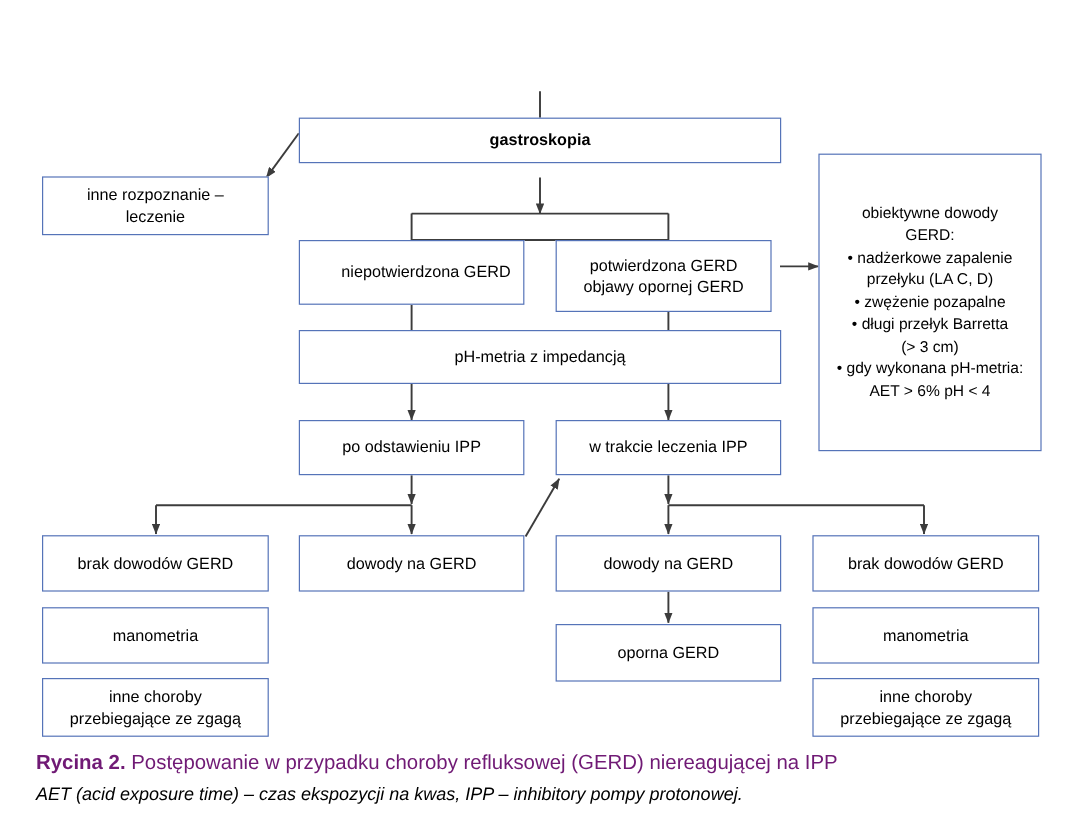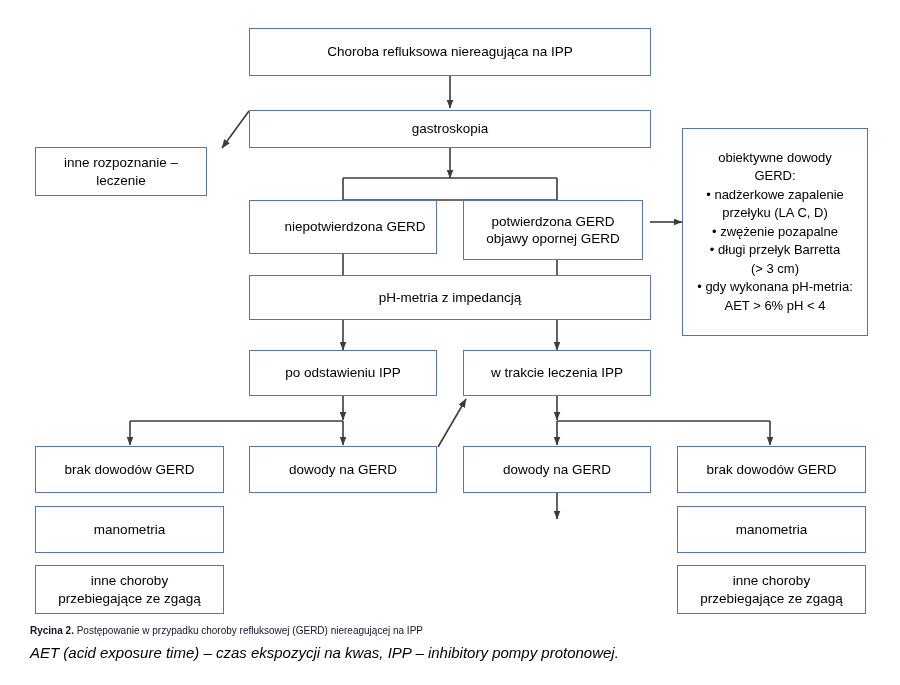--- a/index.html
+++ b/index.html
@@ -66,23 +66,23 @@
 
   
   #caption {
     position: absolute;
     left: 30px;
     top: 624px;
     width: 840px;
     z-index: 3;
   }
   #caption .cap-line1 {
-    font-size: 10px;
+    font-size: 17px;
     line-height: 1.45;
-    color: #0f172a;
+    color: #701a75;
     white-space: nowrap;
   }
   #caption .cap-line1 .cap-label {
     font-weight: bold;
   }
   #caption .cap-line2 {
     font-size: 15px;
     font-style: italic;
     line-height: 1.5;
     margin-top: 3px;
@@ -136,43 +136,40 @@
       <line x1="557" y1="421" x2="770" y2="421"></line>
       <line x1="557" y1="421" x2="557" y2="445" marker-end="url(#arrowhead)"></line>
       <line x1="770" y1="421" x2="770" y2="445" marker-end="url(#arrowhead)"></line>
 
       <line x1="438" y1="447" x2="466" y2="399" marker-end="url(#arrowhead)"></line>
 
       <line x1="557" y1="493" x2="557" y2="519" marker-end="url(#arrowhead)"></line>
     </g>
   </svg>
 
-  <div class="node" style="left:249px; top:28px; width:402px; height:48px;">
-    <span class="txt">Choroba refluksowa niereagująca na IPP</span>
-  </div>
-
-  <div class="node" style="left:249px; top:110px; width:402px; height:38px;">
+
+  <div class="node" style="left:249px; top:98px; width:402px; height:38px;font-weight:bold;">
     <span class="txt">gastroskopia</span>
   </div>
 
-  <div class="node" style="left:35px; top:147px; width:172px; height:49px;">
+  <div class="node" style="left:35px; top:147px; width:189px; height:49px;">
     <span class="txt">inne rozpoznanie –
 leczenie</span>
   </div>
 
   <div class="node" style="left:249px; top:200px; width:188px; height:54px;padding-left:28px;">
     <span class="txt">niepotwierdzona GERD</span>
   </div>
 
   <div class="node" style="left:463px; top:200px; width:180px; height:60px;">
     <span class="txt">potwierdzona GERD
 objawy opornej GERD</span>
   </div>
 
-  <div class="node panel" style="left:682px; top:128px; width:186px; height:208px;">
+  <div class="node panel" style="left:682px; top:128px; width:186px; height:248px;">
     <span class="txt">obiektywne dowody
 GERD:
 • nadżerkowe zapalenie
 przełyku (LA C, D)
 • zwężenie pozapalne
 • długi przełyk Barretta
 (&gt; 3 cm)
 • gdy wykonana pH-metria:
 AET &gt; 6% pH &lt; 4</span>
   </div>
@@ -207,20 +204,23 @@
 
   <div class="node" style="left:35px; top:506px; width:189px; height:47px;">
     <span class="txt">manometria</span>
   </div>
 
   <div class="node" style="left:35px; top:565px; width:189px; height:49px;">
     <span class="txt">inne choroby
 przebiegające ze zgagą</span>
   </div>
 
+  <div class="node" style="left:463px; top:520px; width:188px; height:48px;">
+    <span class="txt">oporna GERD</span>
+  </div>
 
   <div class="node" style="left:677px; top:506px; width:189px; height:47px;">
     <span class="txt">manometria</span>
   </div>
 
   <div class="node" style="left:677px; top:565px; width:189px; height:49px;">
     <span class="txt">inne choroby
 przebiegające ze zgagą</span>
   </div>
 

